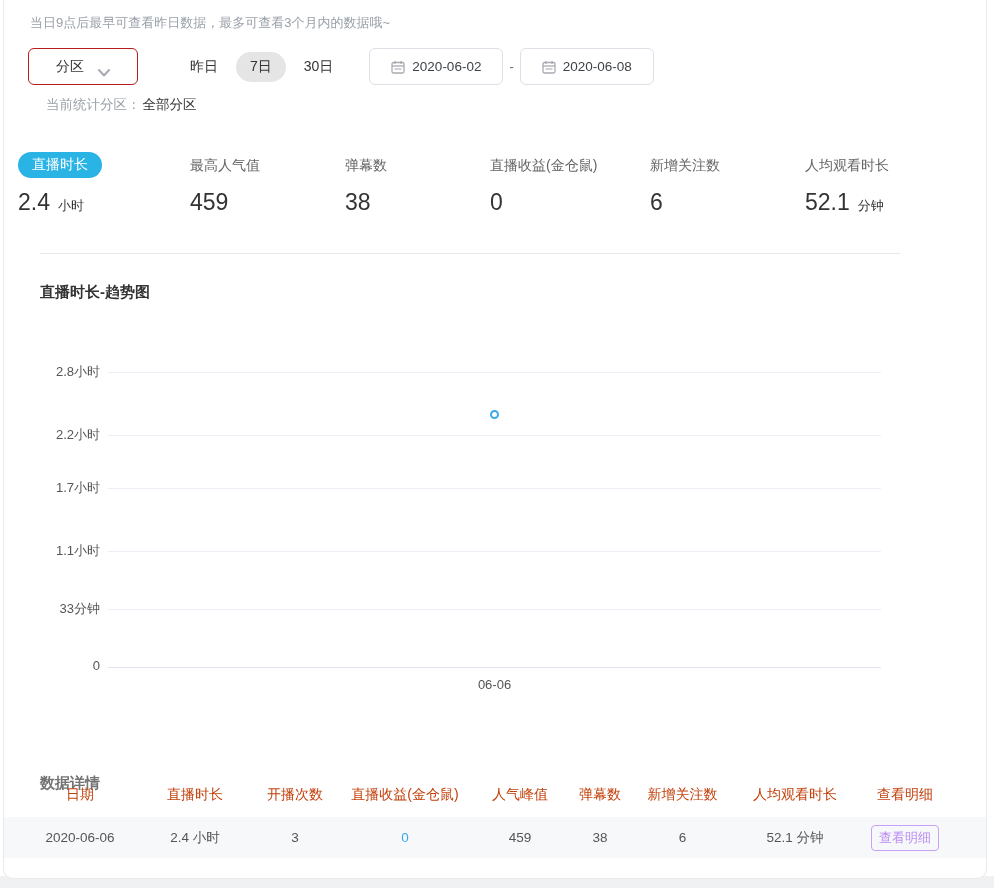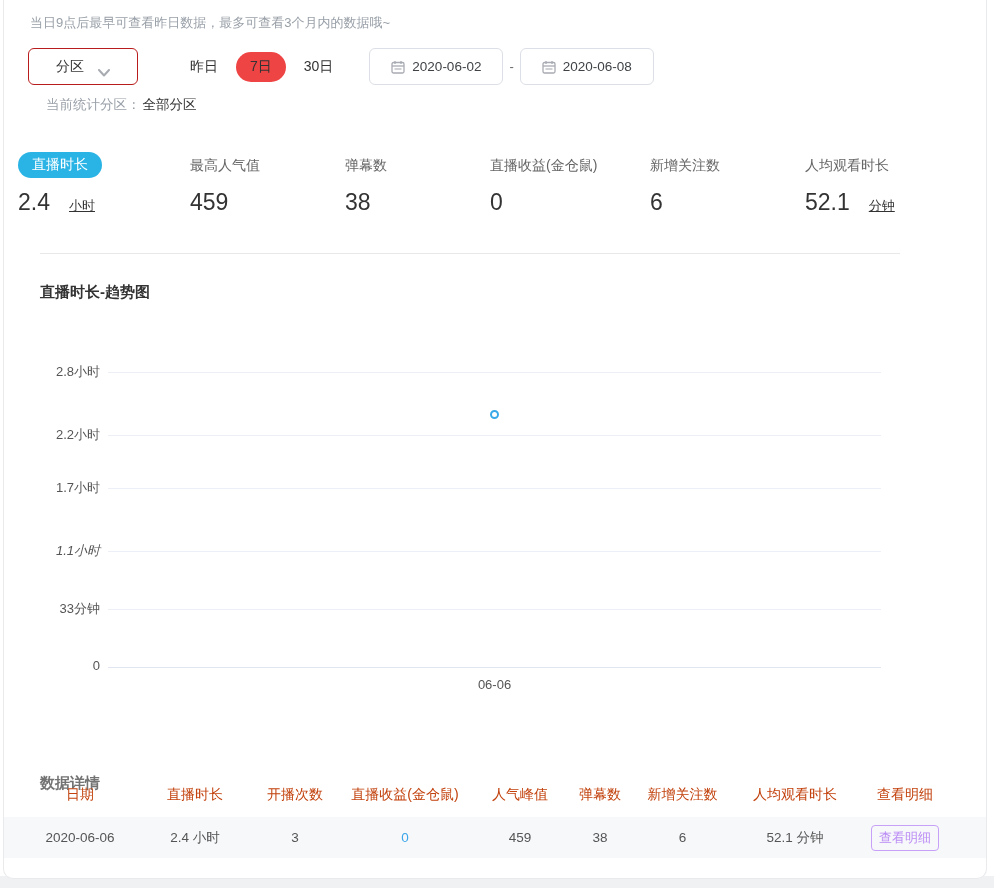--- a/index.html
+++ b/index.html
@@ -16,42 +16,42 @@
   
   .filter-row { position:absolute; top:48px; left:24px; height:37px; display:flex; align-items:center; }
   .dropdown { width:110px; height:37px; border:1px solid #b91c1c; border-radius:6px; background:#fff;
     display:flex; align-items:center; justify-content:center; gap:14px; cursor:pointer; }
   .dropdown .dd-label { font-size:14px; color:#333; }
   .chev { width:12px; height:8px; display:inline-block; }
   .range-btn { font-size:14px; color:#333; background:none; border:none; cursor:pointer;
     padding:6px 14px; border-radius:16px; font-family:inherit; }
   .range-btn.first { margin-left:38px; }
   .range-btn.mid { margin-left:4px; }
-  .range-btn.active { background:#ef4444; }
+  .range-btn.active { background:#e5e5e5; }
   .date-input { margin-left:22px; width:134px; height:37px; border:1px solid #dcdfe6; border-radius:6px;
     display:flex; align-items:center; justify-content:center; gap:7px; cursor:pointer; background:#fff; }
   .date-input .date-text { font-size:13.5px; color:#3f4347; }
   .date-sep { margin:0 6px; color:#666; font-size:13px; }
   .cal-icon { width:14px; height:14px; display:inline-block; }
 
   
   .partition { position:absolute; top:96px; left:26px; font-size:13.5px;margin-left:16px; }
   .partition .p-label { color:#99a0a8; }
   .partition .p-value { color:#333; margin-left:2px; }
 
   
   .stats { position:absolute; top:152px; left:0; right:0; display:flex; padding-left:14px; }
   .stat { cursor:pointer; }
   .stat.w1{width:172px}.stat.w2{width:155px}.stat.w3{width:145px}.stat.w4{width:160px}.stat.w5{width:155px}.stat.w6{width:auto}
   .stat-label { font-size:14px; color:#666; height:27px; display:flex; align-items:center; }
   .stat-label.pillwrap { display:block; }
   .pill { display:inline-block; background:#2ab4e6; color:#fff; font-size:14px;
     padding:4px 14px; border-radius:15px; }
   .stat-value { margin-top:10px; font-size:23px; color:#333; }
-  .stat-value .unit { font-size:13px; color:#333; margin-left:19px;text-decoration:underline; }
+  .stat-value .unit { font-size:13px; color:#333; margin-left:8px; }
 
   .divider { position:absolute; top:253px; left:36px; width:860px; height:1px; background:#e8e8ea; }
 
   
   .chart-title { position:absolute; top:283px; left:36px; font-size:15px; font-weight:bold; color:#333;text-align:center; }
   .chart-box { position:absolute; top:360px; left:36px; width:845px; height:335px; }
   .chart-plot { position:absolute; left:68px; top:12px; right:4px; height:295px; }
   .gridline { position:absolute; left:0; right:0; height:1px; background:#edeff7; }
   .gridline.baseline { background:#e1e5ef; }
   .ylab { position:absolute; left:0; width:60px; text-align:right; font-size:13px; color:#555; }
@@ -151,21 +151,21 @@
       </div>
     </div>
 
     <div class="divider"></div>
 
     <div class="chart-title">直播时长-趋势图</div>
     <div class="chart-box">
       <div>
           <div class="ylab" style="top: 298px;">0</div>
           <div class="ylab" style="top: 240.054px;">33分钟</div>
-          <div class="ylab" style="top: 182.107px; font-style: italic;">1.1小时</div>
+          <div class="ylab" style="top: 182.107px;">1.1小时</div>
           <div class="ylab" style="top: 118.893px;">1.7小时</div>
           <div class="ylab" style="top: 66.2143px;">2.2小时</div>
           <div class="ylab" style="top: 3px;">2.8小时</div>
         </div>
       <div class="chart-plot">
           <div class="gridline baseline" style="top: 295px;"></div>
           <div class="gridline" style="top: 237.054px;"></div>
           <div class="gridline" style="top: 179.107px;"></div>
           <div class="gridline" style="top: 115.893px;"></div>
           <div class="gridline" style="top: 63.2143px;"></div>

